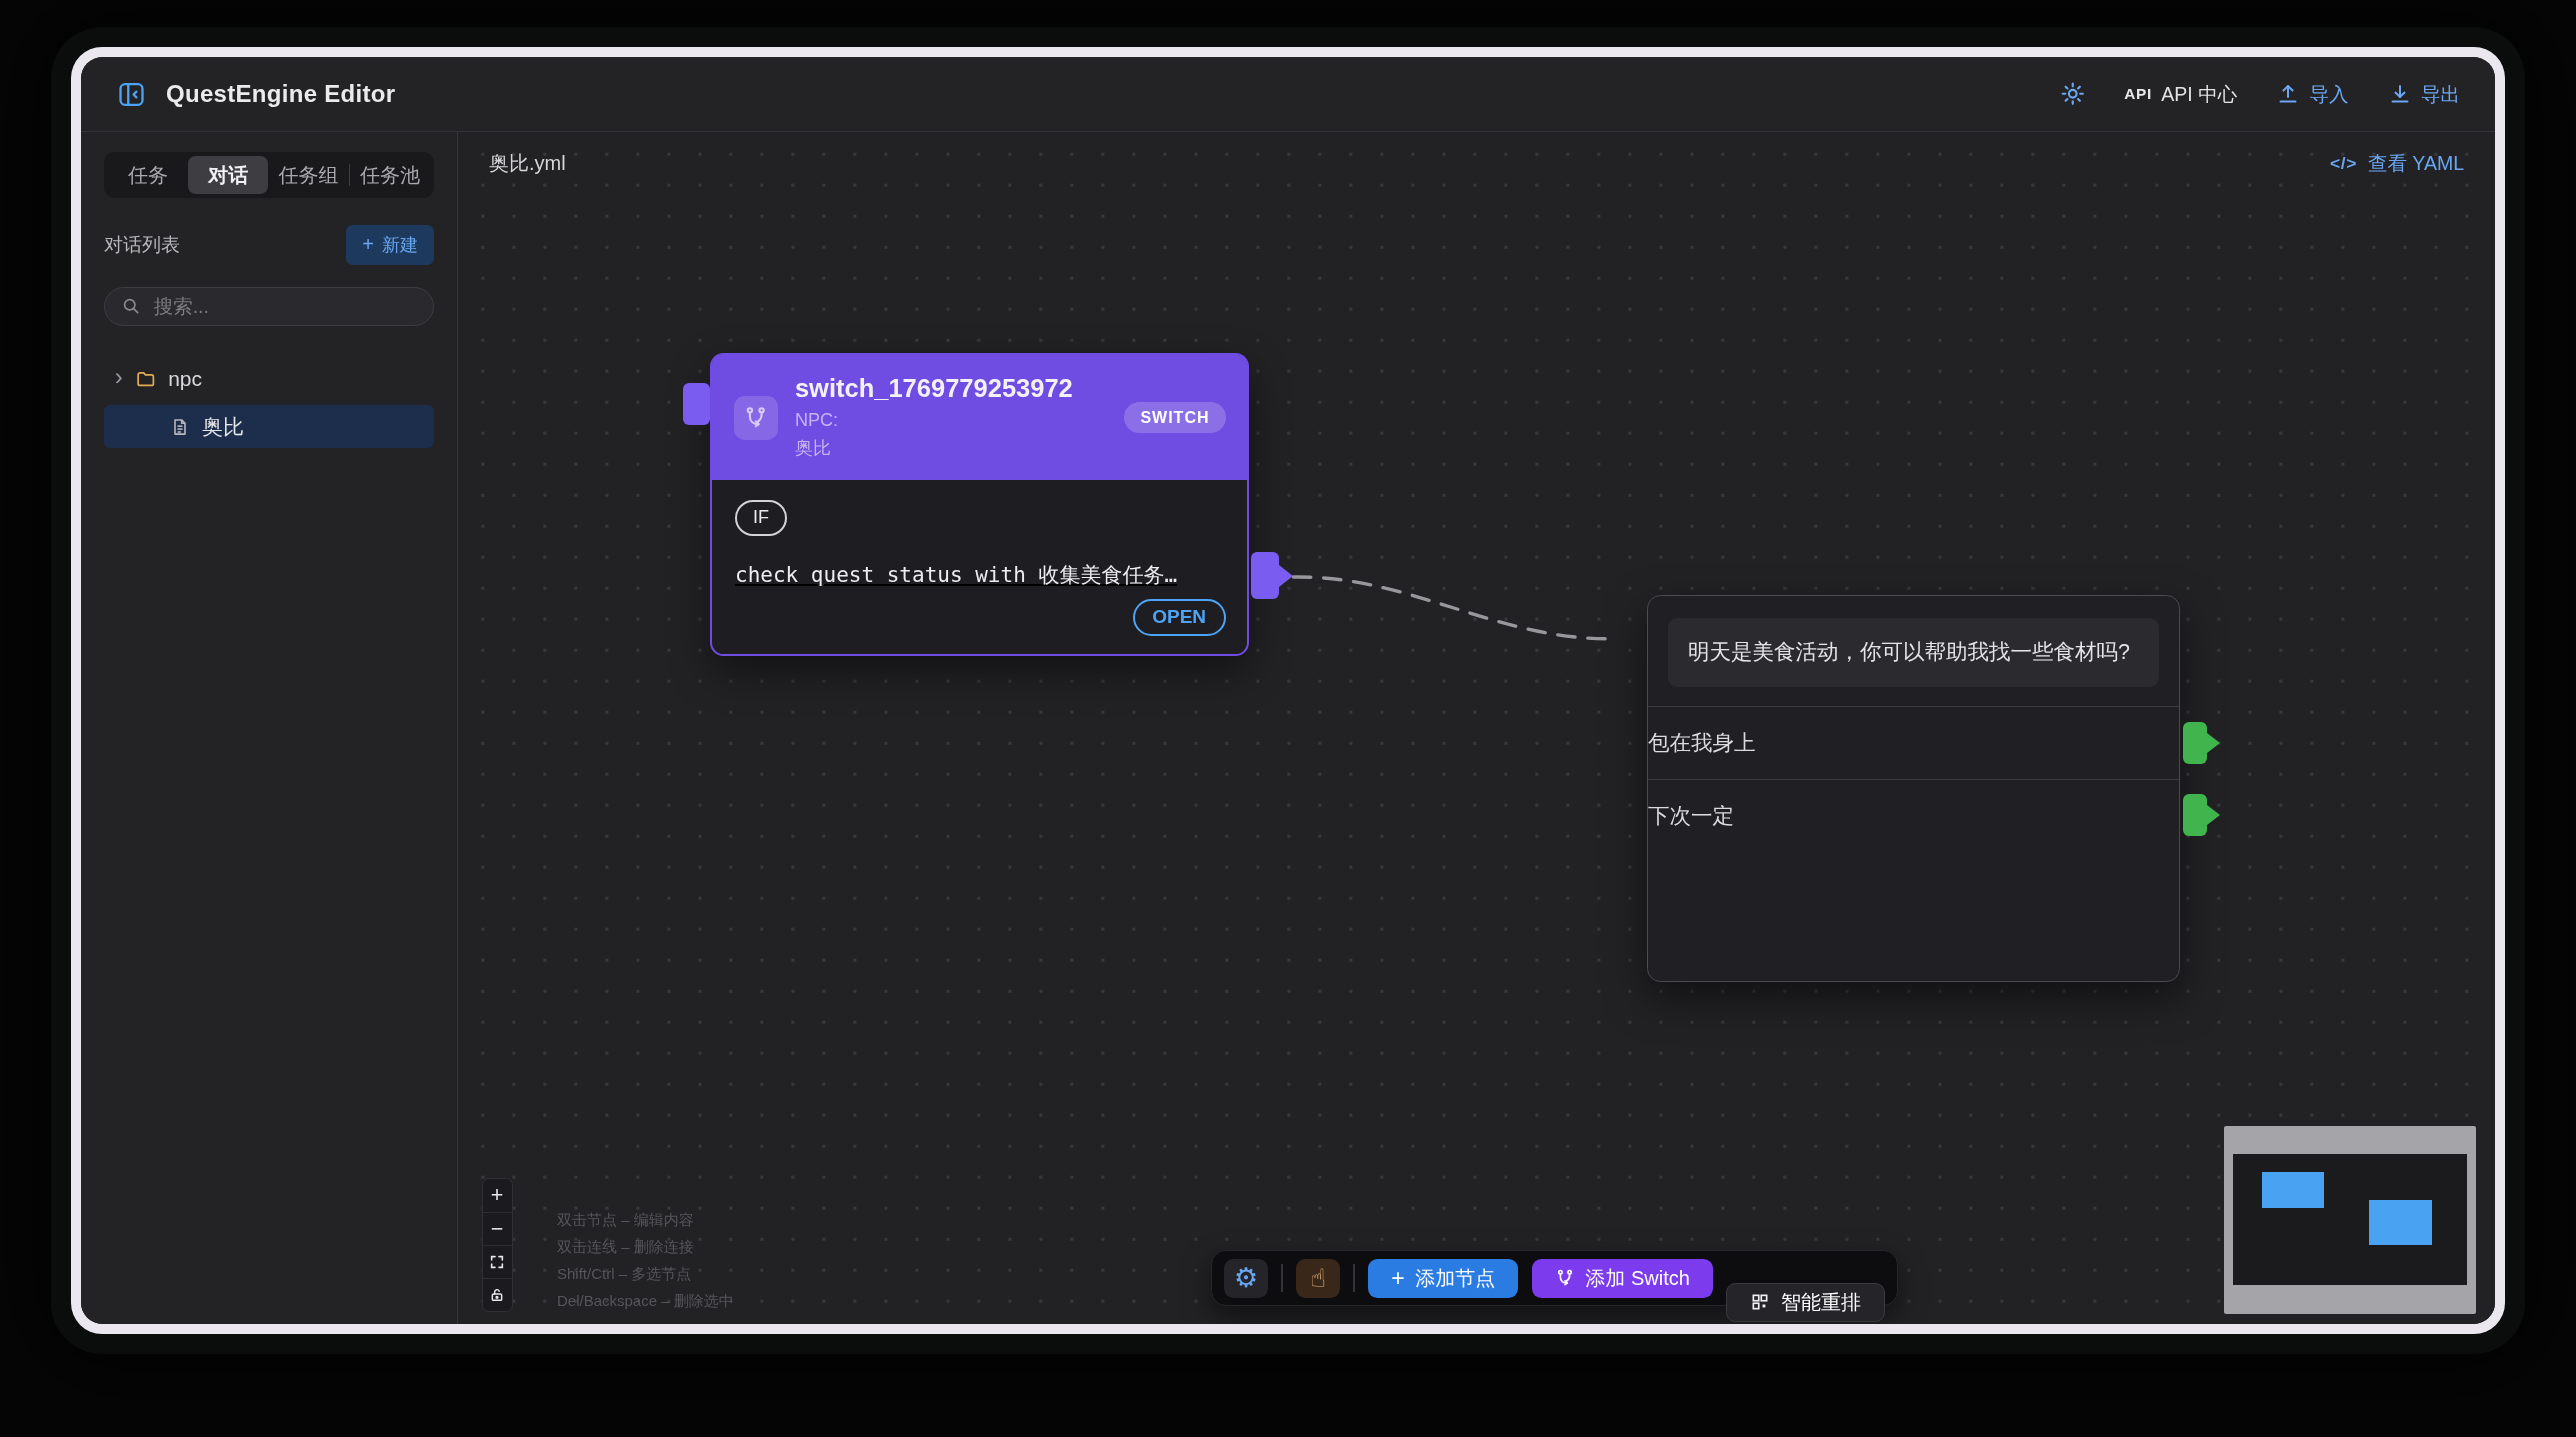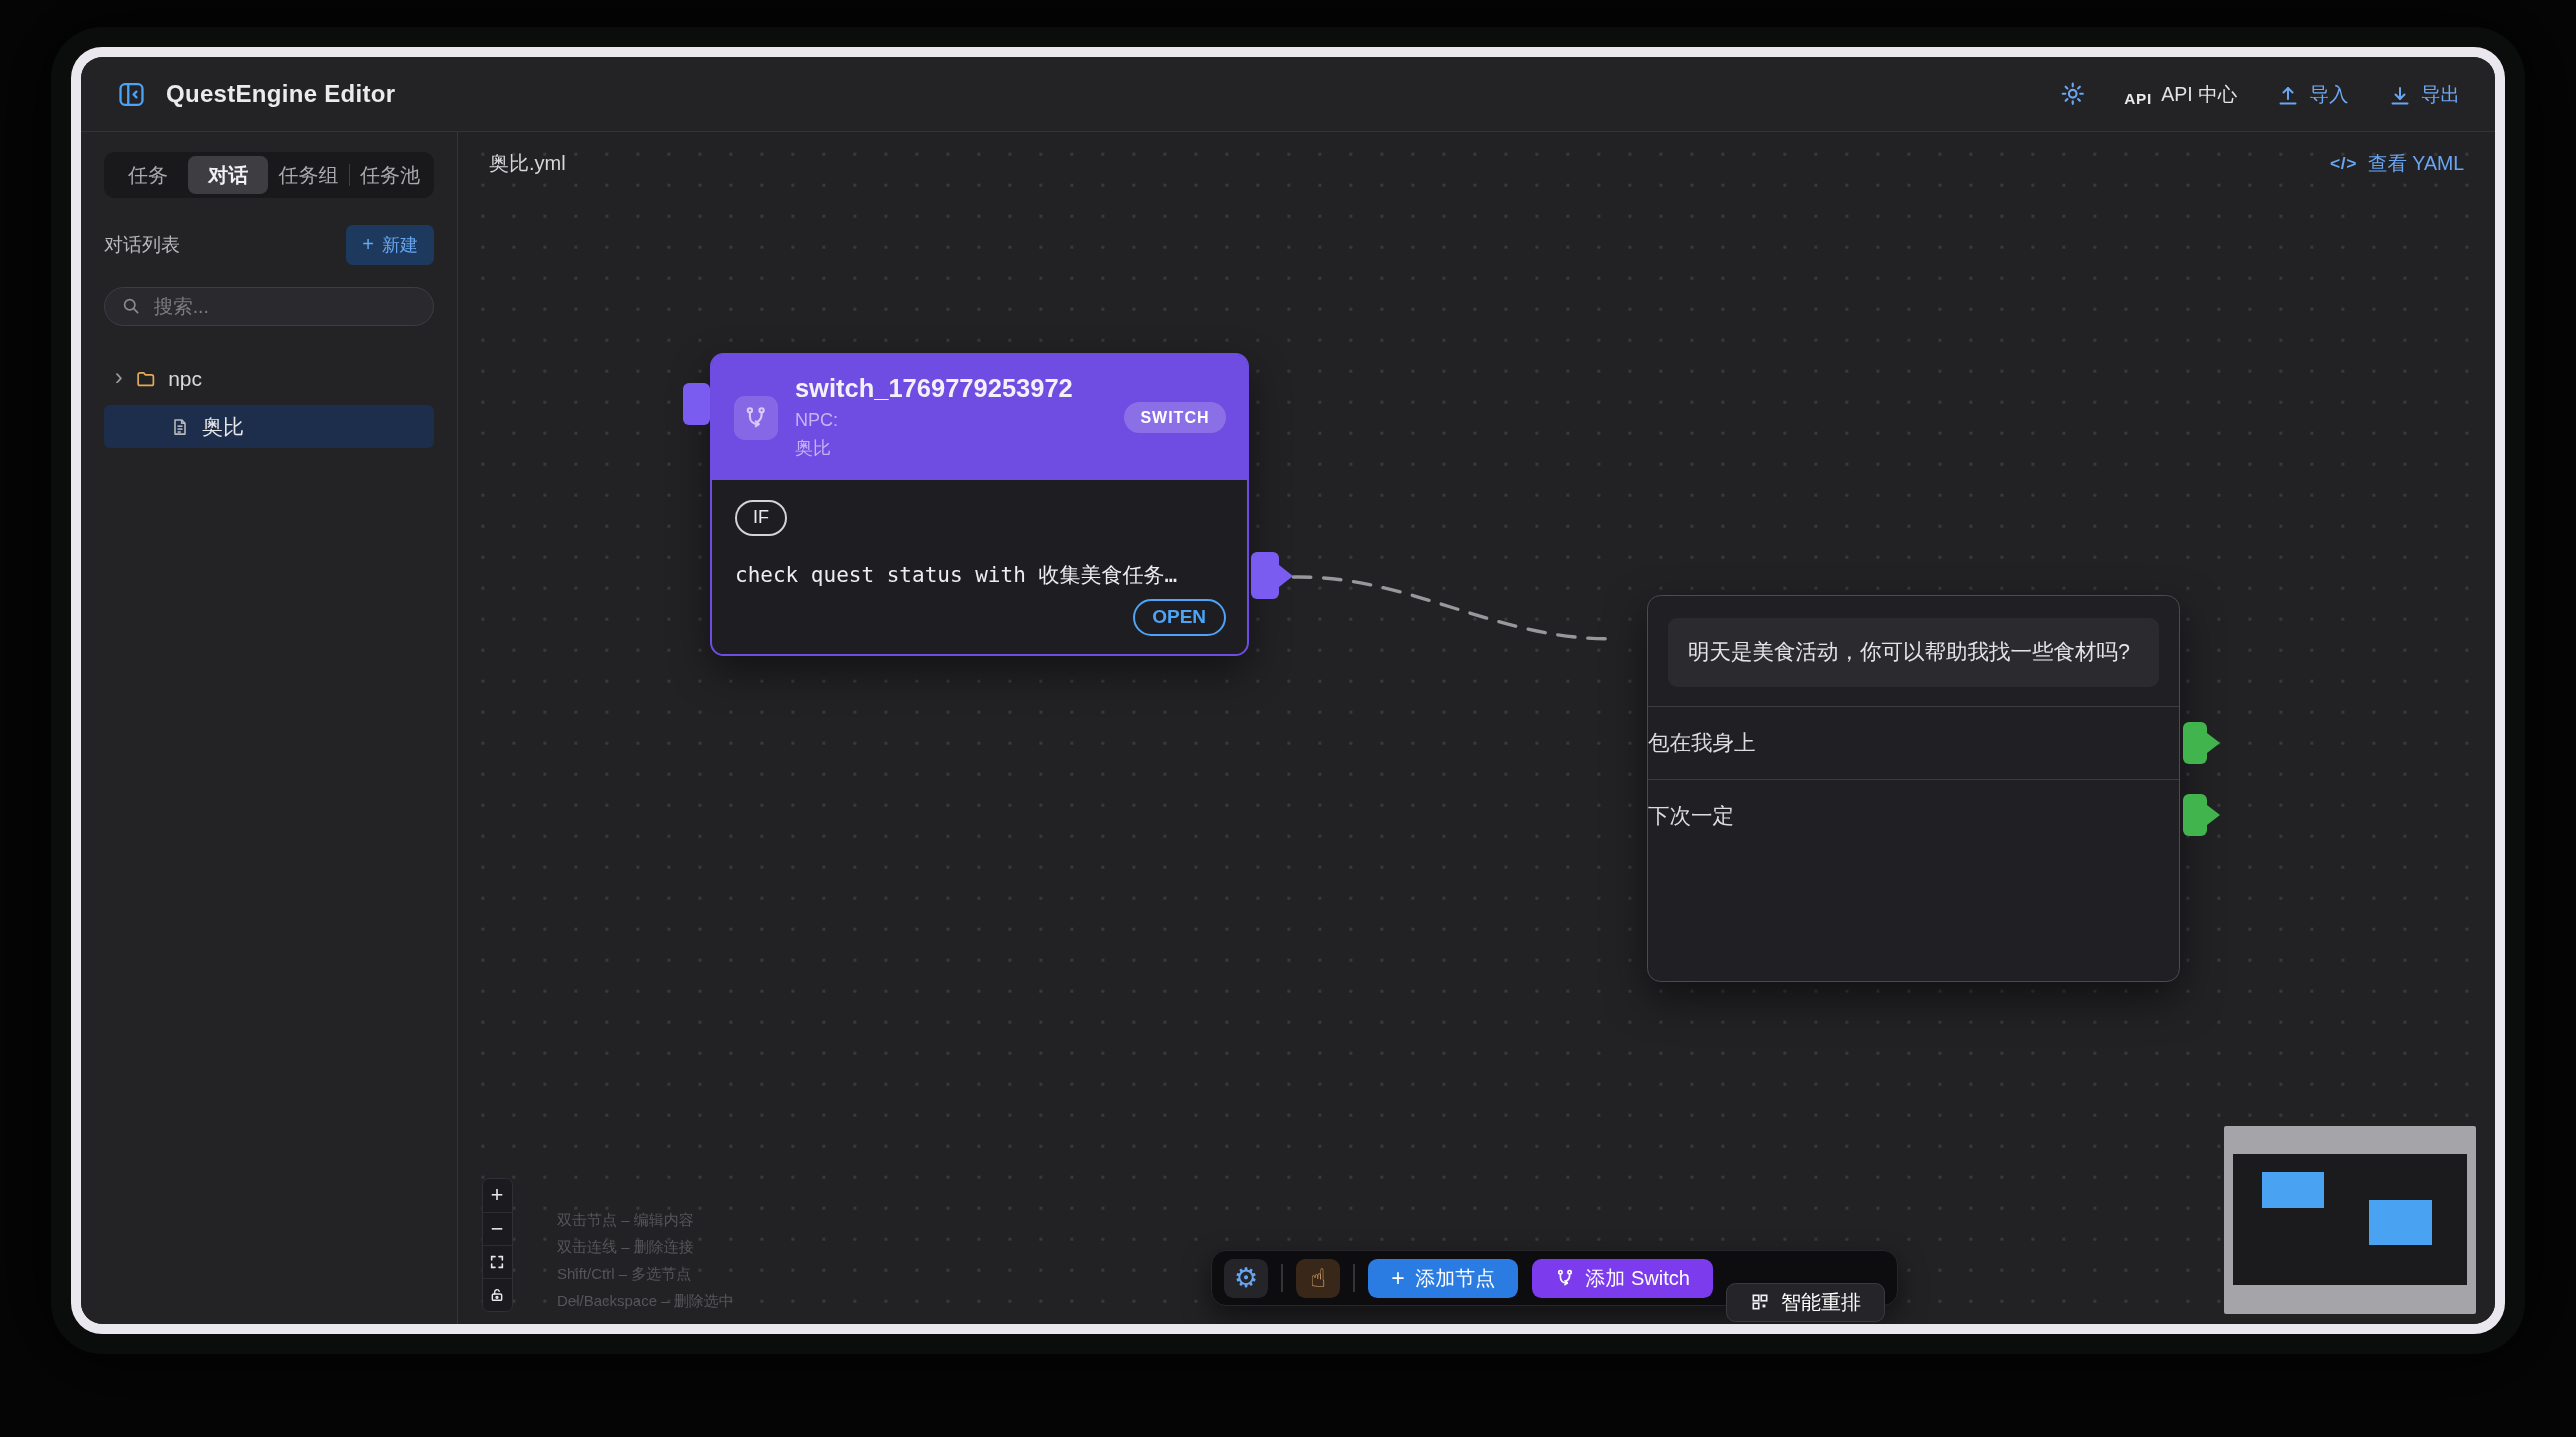--- a/index.html
+++ b/index.html
@@ -14,21 +14,21 @@
   .app{width:100%;height:100%;background:#232326;border-radius:21.5px;overflow:hidden;
        display:flex;flex-direction:column;}
 
   
   .app-header{height:75px;flex:0 0 75px;display:flex;align-items:center;padding:0 35px;
               border-bottom:0.7px solid #333338;background:#232326;}
   .logo{width:31px;height:31px;flex:0 0 auto;}
   .app-title{margin-left:19px;font-size:24px;font-weight:700;color:#ebebee;letter-spacing:0.3px;}
   .hspacer{flex:1;}
   .header-actions{display:flex;align-items:center;gap:39px;}
-  .h-act{display:flex;align-items:flex-end;gap:9.4px;cursor:pointer;}
+  .h-act{display:flex;align-items:center;gap:9.4px;cursor:pointer;}
   .h-act .lbl{font-size:19.5px;color:#6ea7f1;}
   .h-act .lbl.plain{color:#e3e3e6;}
   .api-glyph{font-size:15.4px;font-weight:700;color:#e9e9ec;letter-spacing:0.7px;}
   .icon-svg{display:block;}
 
   
   .app-body{flex:1;display:flex;min-height:0;}
 
   
   .sidebar{width:377px;flex:0 0 377px;border-right:0.7px solid #333338;background:#232326;
@@ -74,21 +74,21 @@
                box-shadow:0 16px 40px rgba(0,0,0,.45);}
   .switch-header{height:125px;background:#6f4ce2;border-radius:9.4px 9.4px 0 0;display:flex;
                  align-items:center;padding:0 21.5px;gap:17.4px;}
   .switch-iconbox{width:44px;height:44px;border-radius:10.7px;background:rgba(255,255,255,.16);
                   display:flex;align-items:center;justify-content:center;flex:0 0 auto;}
   .switch-titles{flex:1;min-width:0;}
   .switch-title{font-size:25.5px;font-weight:700;color:#f3f1f7;}
   .switch-sub{font-size:18px;color:#c6b4f2;margin-top:5.4px;line-height:1.3;}
   .switch-badge{background:rgba(255,255,255,.2);border-radius:670px;padding:6.7px 16px;color:#fff;
                 font-size:16px;font-weight:700;letter-spacing:1px;align-self:center;}
-  .switch-body{position:relative;height:173px;padding:20px 23px;}
+  .switch-body{position:relative;height:173px;padding:20px 23px;text-decoration:underline;}
   .if-pill{display:inline-block;border:2px solid #d3d3d6;border-radius:670px;padding:5.4px 16px;
            font-size:18px;color:#eaeaed;}
   .cond-text{margin-top:25.5px;font-family:"DejaVu Sans Mono","Liberation Mono",monospace;
              font-size:21px;color:#ededf0;white-space:nowrap;overflow:hidden;}
   .open-pill{position:absolute;right:21.5px;bottom:17.4px;border:2px solid #4da3f5;border-radius:670px;
              padding:5.4px 17.4px;font-size:19px;font-weight:700;color:#4da3f5;cursor:pointer;}
   .port{position:absolute;border-radius:6px;}
   .port-in-switch{left:-29.5px;top:28px;width:27px;height:42px;background:#7b5cf0;}
   .port-out-switch{right:-32px;top:197px;width:28px;height:47px;background:#7b5cf0;}
   .port-out-switch::after{content:"";position:absolute;left:100%;top:50%;transform:translateY(-50%);

